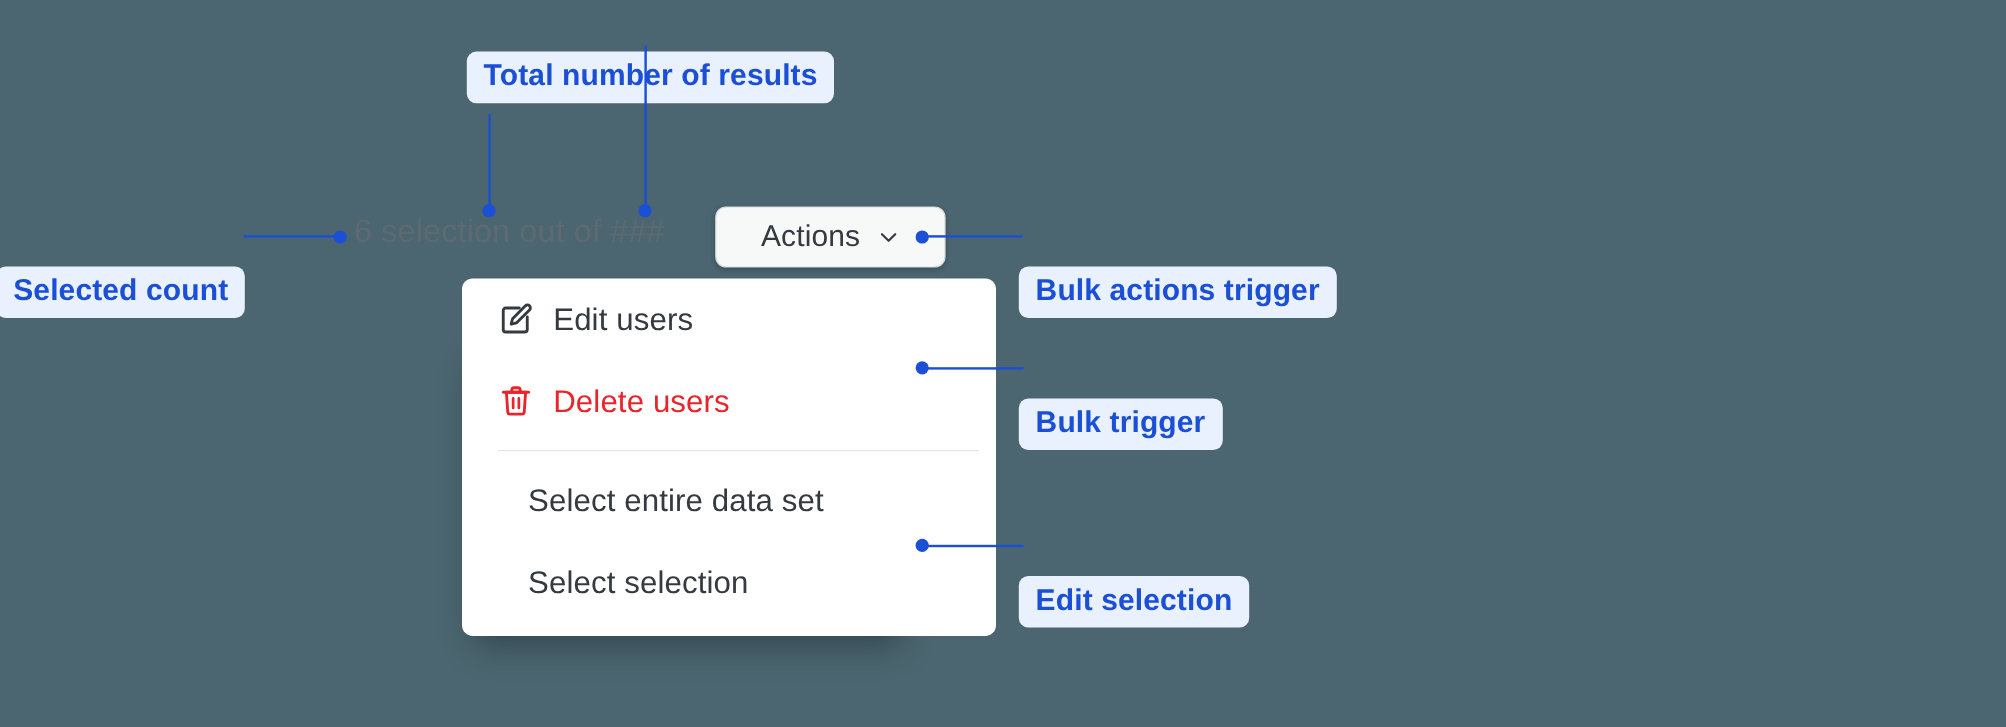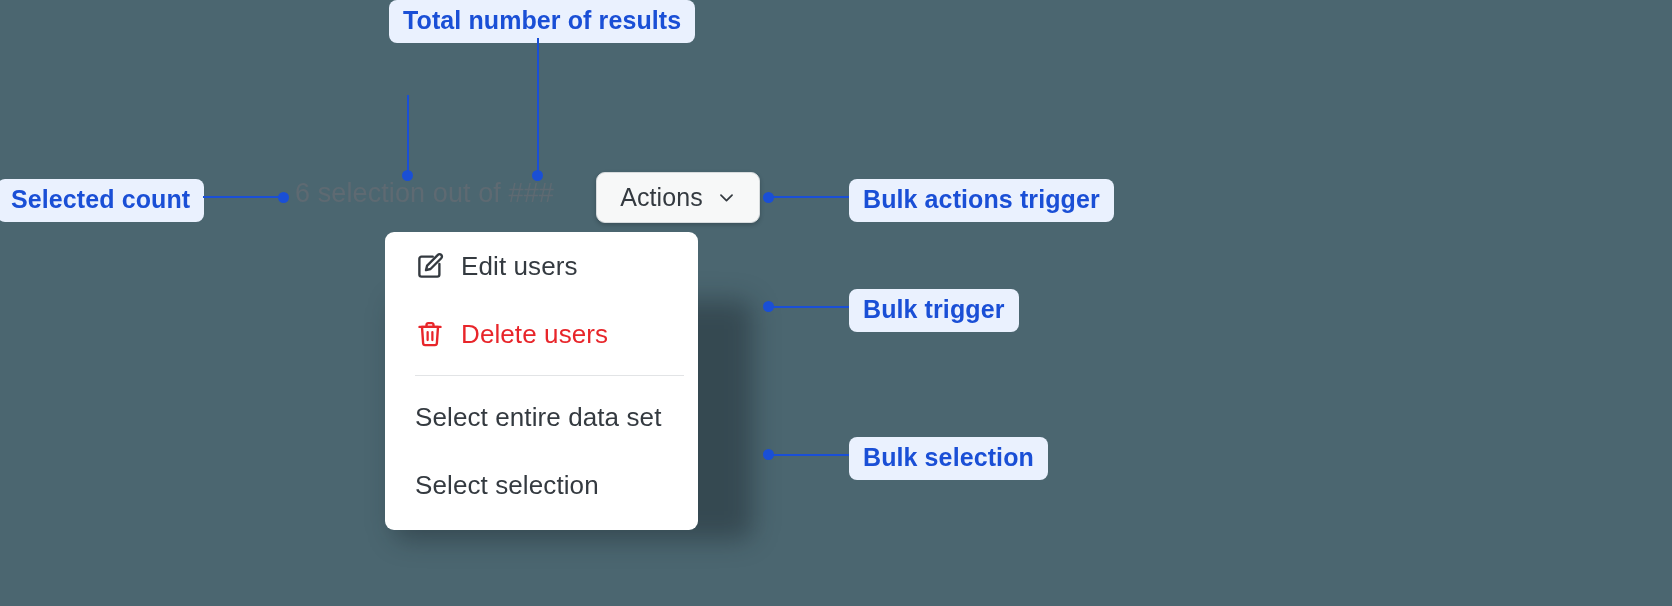--- a/index.html
+++ b/index.html
@@ -27,20 +27,21 @@
     background: #eaf1fe;
     color: #1a4fd6;
     font-size: 25px;
     font-weight: 700;
     letter-spacing: 0.1px;
     border-radius: 8px;
     padding: 7px 14px 9px 14px;
     white-space: nowrap;
     line-height: 1.08;
     box-sizing: border-box;
+    margin-top: 43px;
   }
 
   
   .conn-h {
     position: absolute;
     height: 2px;
     background: #1a4fd6;
   }
   .conn-v {
     position: absolute;
@@ -66,21 +67,21 @@
     white-space: nowrap;
   }
   .sel-msg .count { color: #5e6a72; }
   .sel-msg .total { color: #5e6a72; }
 
   
   .actions-btn {
     position: absolute;
     left: 596px;
     top: 172px;
-    width: 164px;
+    width: 192px;
     height: 51px;
     background: #f7f8f8;
     border: 1px solid #d7dbdd;
     border-radius: 9px;
     box-shadow: 0 2px 4px rgba(20, 30, 36, 0.30);
     display: flex;
     align-items: center;
     justify-content: center;
     gap: 14px;
     box-sizing: border-box;
@@ -106,21 +107,21 @@
     width: 360px;
     height: 240px;
     border-radius: 14px;
     background: rgba(12, 18, 24, 0.34);
     filter: blur(13px);
   }
   .menu {
     position: absolute;
     left: 385px;
     top: 232px;
-    width: 313px;
+    width: 445px;
     height: 298px;
     background: #ffffff;
     border-radius: 9px;
     box-sizing: border-box;
     overflow: hidden;
   }
   .menu-group {
     padding: 0;
   }
   .menu-item {
@@ -145,21 +146,21 @@
     white-space: nowrap;
   }
   .menu-item.danger .mi-label { color: #e8252a; }
 
   .menu-sep {
     height: 1px;
     background: #e2e4e6;
     margin: 7px 14px 7px 30px;
   }
 
-  .menu-item.plain { padding-left: 30px; }
+  .menu-item.plain { padding-left: 30px; margin-left: 25px; }
   .menu-item.plain .mi-label { font-size: 26px; }
 </style>
 </head>
 <body>
 
 <div class="stage">
 
   <div class="anno" style="left:389px; top:0px;">Total number of results</div>
   <div class="conn-v" style="left:537px; top:38px; height:138px;"></div>
   <div class="dot" style="left:532px; top:170px;"></div>
@@ -225,15 +226,15 @@
 
     </div>
   </div>
 
   <div class="conn-h" style="left:773px; top:306px; width:80px;"></div>
   <div class="dot" style="left:763px; top:301px;"></div>
   <div class="anno" style="left:849px; top:289px;">Bulk trigger</div>
 
   <div class="conn-h" style="left:773px; top:454px; width:80px;"></div>
   <div class="dot" style="left:763px; top:449px;"></div>
-  <div class="anno" style="left:849px; top:437px;">Bulk selection</div>
+  <div class="anno" style="left:849px; top:437px;">Edit selection</div>
 
 </div>
 
 </body></html>

